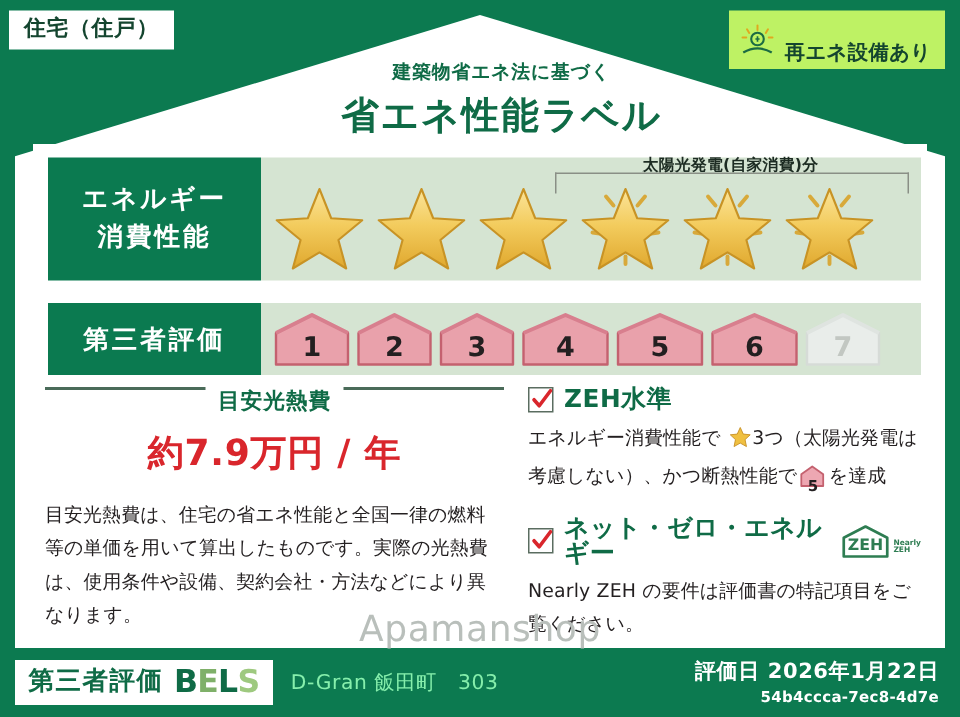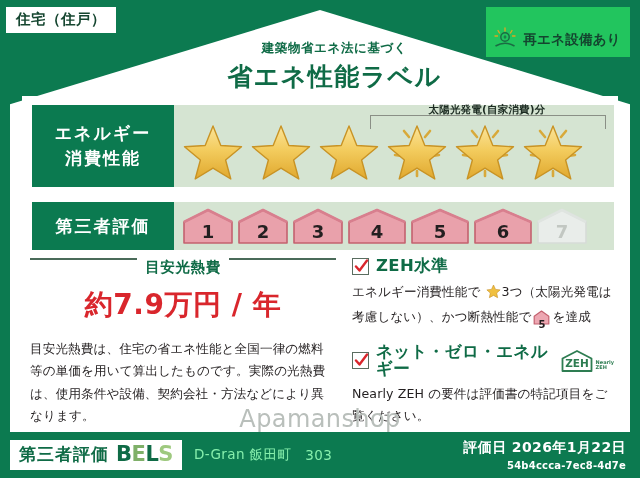--- a/index.html
+++ b/index.html
@@ -37,23 +37,23 @@
     background: #ffffff;
     padding: 5px 10px 6px 10px;
     font-size: 14.5px; font-weight: bold; color: #14452f;
     letter-spacing: .5px; line-height: 1;
     z-index: 6;
   }
 
   
   .renew-badge {
     position: absolute; right: 10px; top: 7px;
-    background: #22c55e;
-    padding: 20px 9px 4px 6px;
-    display: flex; align-items: center; gap: 5px;
+    background: #bef264;
+    padding: 9px 9px 4px 6px;
+    display: flex; align-items: flex-end; gap: 5px;
     z-index: 6;
   }
   .renew-badge .txt {
     font-size: 13.5px; font-weight: bold; color: #14452f;
     letter-spacing: .3px; line-height: 1;
   }
 
   
   .title-wrap {
     position: absolute; left: 0; right: 0; top: 40px;
@@ -138,21 +138,21 @@
     display: flex; gap: 8px;
     justify-content: center;
   }
   .cost-head .rule { flex: 1 1 auto; height: 1.6px; background: #4a6b59; }
   .cost-head .cost-title {
     font-size: 14.5px; font-weight: bold; color: #0f6b46;
     letter-spacing: .6px; white-space: nowrap;
   }
   .cost-amount {
     margin-top: 9px; text-align: center;
-    font-size: 28px; font-weight: bold; color: #d9262c;
+    font-size: 24px; font-weight: bold; color: #d9262c;
     letter-spacing: .5px;
   }
   .cost-note {
     margin-top: 14px;
     font-size: 12.6px; color: #231f20; line-height: 1.78;
     letter-spacing: .1px;
   }
 
   
   .col-right {

